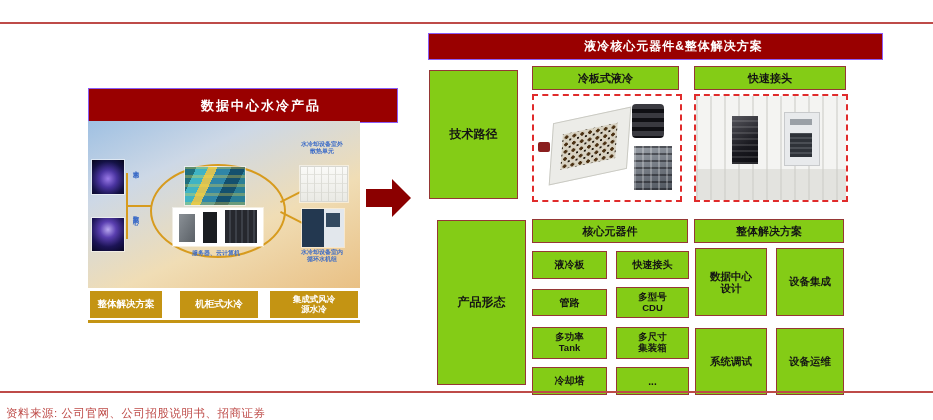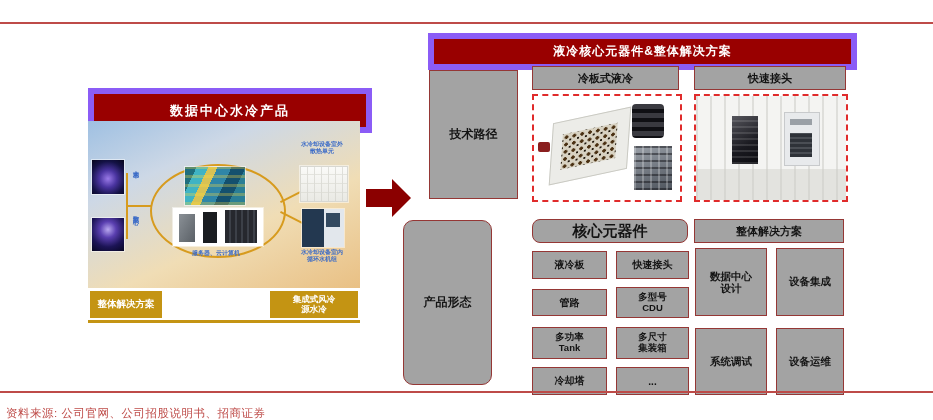--- a/index.html
+++ b/index.html
@@ -10,22 +10,22 @@
   .abs{position:absolute;}
   .flexc{display:flex;align-items:center;justify-content:center;text-align:center;}
   .pre{white-space:pre-line;line-height:1.15;}
 
   
   .fig-title{left:6px;top:3px;font-size:13.5px;font-weight:bold;color:#BE4B48;letter-spacing:.5px;}
   .rule{background:#BE4B48;height:2px;left:0;width:933px;}
   .src{left:6px;top:398px;font-size:11.5px;color:#BE4B48;letter-spacing:.5px;margin-top:8px;}
 
   
-  .maroon{background:#990000;color:#ffffff;font-weight:bold;border:6px solid #8b5cf6;}
-  .graybox{background:#a3a3a3;color:#141414;font-weight:bold;border:1px solid #953735;}
+  .maroon{background:#990000;color:#ffffff;font-weight:bold;border:1px solid #8b5cf6;padding-left:36px;}
+  .graybox{background:#84cc16;color:#141414;font-weight:bold;border:1px solid #953735;}
   .goldbox{background:#C49413;color:#ffffff;font-weight:bold;}
   .dashed{border:2px dashed #E02B2B;background:#ffffff;}
 
   
   .collage{background:linear-gradient(155deg,#9fc0e2 0%,#cdd8e6 28%,#f0ddb5 62%,#e9c084 100%);}
   .photo{box-shadow:0 0 0 1px rgba(255,255,255,.5);}
   .bluelbl{color:#3b6bc7;font-size:6px;font-weight:bold;}
   .goldline{background:#D79B1E;}
   .vtext{writing-mode:vertical-rl;letter-spacing:1px;}
 
@@ -78,20 +78,21 @@
         <div class="abs" style="left:0;top:0;width:100%;height:100%;background:repeating-linear-gradient(90deg,rgba(0,0,0,0) 0 6px,#cfcfc8 6px 7px),repeating-linear-gradient(0deg,rgba(0,0,0,0) 0 8px,#d8d8d0 8px 9px);opacity:.6;"></div>
       </div>
       <div class="abs photo" style="left:214px;top:88px;width:42px;height:38px;background:linear-gradient(90deg,#233850 0 52%,#e2e7ec 52% 100%);">
         <div class="abs" style="left:24px;top:4px;width:14px;height:14px;background:#33495f;"></div>
       </div>
       <div class="abs bluelbl pre flexc" style="left:200px;top:128px;width:68px;">水冷却设备室内
 循环水机组</div>
     </div>
 
     <div class="abs goldbox flexc" style="left:2px;top:203px;width:72px;height:27px;font-size:9.5px;">整体解决方案</div>
+    <div class="abs goldbox flexc" style="left:92px;top:203px;width:78px;height:27px;font-size:9.5px;">机柜式水冷</div>
     <div class="abs goldbox flexc pre" style="left:182px;top:203px;width:88px;height:27px;font-size:8.5px;">集成式风冷
 源水冷</div>
     <div class="abs" style="left:0;top:232px;width:272px;height:3px;background:#C49413;"></div>
   </div>
 
   <svg class="abs" style="left:366px;top:178px;" width="46" height="40" viewBox="0 0 46 40">
     <polygon points="0,11 26,11 26,1 45,20 26,39 26,29 0,29" fill="#8B0000"></polygon>
   </svg>
 
   <div class="abs maroon flexc" style="left:428px;top:33px;width:417px;height:25px;font-size:12px;letter-spacing:1px;">液冷核心元器件&amp;整体解决方案</div>
@@ -118,23 +119,23 @@
       <div class="abs" style="left:36px;top:20px;width:26px;height:48px;background:linear-gradient(150deg,#55555c 0%,#1a1a20 60%,#0c0c10 100%);">
         <div class="abs" style="left:0;top:0;width:100%;height:100%;background:repeating-linear-gradient(0deg,rgba(255,255,255,.12) 0 2px,rgba(0,0,0,0) 2px 6px);"></div>
       </div>
       <div class="abs" style="left:88px;top:16px;width:34px;height:52px;background:#e8eaec;border:1px solid #c8cacc;">
         <div class="abs" style="left:5px;top:20px;width:22px;height:24px;background:repeating-linear-gradient(0deg,#2e3238 0 3px,#4a4e54 3px 5px);"></div>
         <div class="abs" style="left:5px;top:6px;width:22px;height:6px;background:#9aa0a6;"></div>
       </div>
     </div>
   </div>
 
-  <div class="abs graybox flexc" style="left:403px;top:220px;width:87px;height:163px;font-size:12px;border-radius:10px;">产品形态</div>
+  <div class="abs graybox flexc" style="left:437px;top:220px;width:87px;height:163px;font-size:12px;">产品形态</div>
 
-  <div class="abs graybox flexc" style="left:532px;top:219px;width:154px;height:22px;font-size:15px;border-radius:8px;">核心元器件</div>
+  <div class="abs graybox flexc" style="left:532px;top:219px;width:154px;height:22px;font-size:11px;">核心元器件</div>
   <div class="abs graybox flexc" style="left:694px;top:219px;width:148px;height:22px;font-size:11px;">整体解决方案</div>
 
   <div class="abs graybox flexc" style="left:616px;top:251px;width:71px;height:26px;font-size:10px;">快速接头</div>
   <div class="abs graybox flexc" style="left:532px;top:251px;width:73px;height:26px;font-size:10px;">液冷板</div>
   <div class="abs graybox flexc" style="left:532px;top:289px;width:73px;height:25px;font-size:10px;">管路</div>
   <div class="abs graybox flexc pre" style="left:616px;top:287px;width:71px;height:29px;font-size:9.5px;">多型号
 CDU</div>
   <div class="abs graybox flexc pre" style="left:532px;top:327px;width:73px;height:30px;font-size:9.5px;">多功率
 Tank</div>
   <div class="abs graybox flexc pre" style="left:616px;top:327px;width:71px;height:30px;font-size:9.5px;">多尺寸

